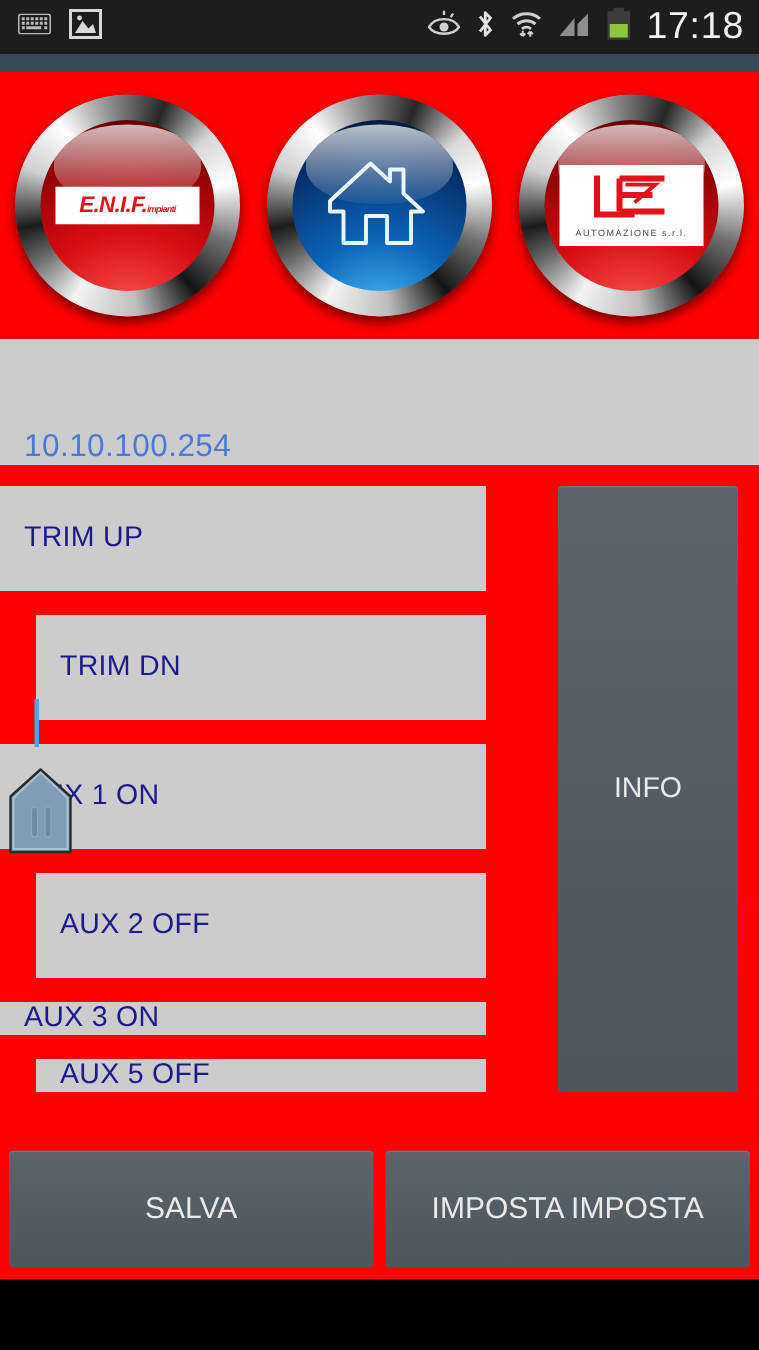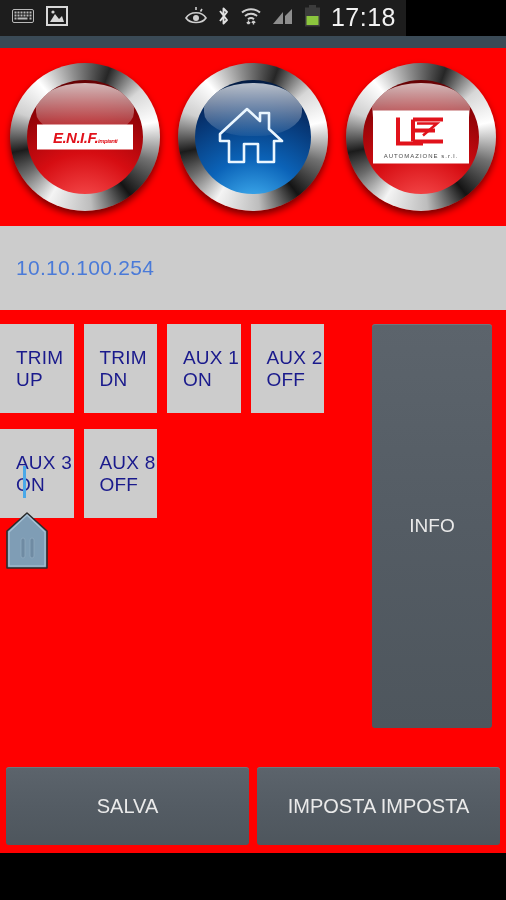--- a/index.html
+++ b/index.html
@@ -6,21 +6,21 @@
   html, body {
     width:506px; height:900px;
     background:#000;
     font-family:"Liberation Sans", sans-serif;
     overflow:hidden;
   }
   #screen { position:relative; width:506px; height:900px; background:#000; }
 
   
   .statusbar {
-    position:absolute; left:0; top:0; width:406px; height:36px;
+    position:absolute; left:0; top:0; width:506px; height:36px;
     background:#1d1d1d;
     display:flex; 
   }
   .sb-left { display:flex; align-items:center; gap:12px; padding-left:12px; }
   .sb-right { display:flex; align-items:center; gap:10px; margin-left:auto; padding-right:10px; }
   .sb-ico { display:block; }
   .sb-clock {
     color:#f2f2f2; font-size:25px; letter-spacing:0.5px;
     font-family:"Liberation Sans", sans-serif; line-height:1; padding-bottom:2px;
   }
@@ -79,36 +79,36 @@
   .lc-mark { display:block; margin:0 auto; }
   .lc-sub {
     color:#4a4a4a; font-size:6px; letter-spacing:1px; margin-top:2px; white-space:nowrap;
   }
   .house-wrap { position:absolute; left:0; top:0; width:100%; height:100%;
     display:flex; align-items:center; justify-content:center; }
 
   
   .ipfield {
     position:relative; width:506px; height:84px; background:#cccccc;
-    display:flex; align-items:center;
+    display:flex; align-items:flex-end;
   }
   .ipfield .ipval {
     color:#4a7ad8; font-size:21px; padding-left:16px; letter-spacing:.3px;
   }
 
   
   .controls { position:relative; padding:14px 0 0 0; height:430px; }
   .grid {
     position:absolute; left:0; top:14px; width:330px; height:404px;
-    display:grid; grid-template-columns:1fr 1fr 1fr 1fr; grid-template-rows:repeat(4,1fr);
+    display:grid; grid-template-columns:1fr; grid-template-rows:repeat(4,1fr);
     gap:16px 10px; padding:0 6px 0 0;
   }
   .gbtn {
     background:#cccccc; display:flex; align-items:center;
-    padding-left:16px; color:#1a1a8c; font-size:19px; letter-spacing:.2px;
+    padding-left:16px; color:#1a1a8c; font-size:19px; letter-spacing:.2px;margin-left:24px;
   }
   .gbtn:nth-child(odd){ margin-left:0; }
   .infobtn {
     position:absolute; right:14px; top:14px; width:120px; height:404px;
     background:linear-gradient(to bottom,#5c646c 0%,#545c64 50%,#4e565d 100%);
     border-radius:3px; color:#eaeaea; font-size:19px;
     display:flex; align-items:center; justify-content:center;
     box-shadow:inset 0 1px 0 rgba(255,255,255,.12);
   }
 
@@ -264,21 +264,21 @@
     </div>
 
     <div class="controls">
 
       <div class="grid">
         <div class="gbtn">TRIM UP</div>
         <div class="gbtn">TRIM DN</div>
         <div class="gbtn">AUX 1 ON</div>
         <div class="gbtn">AUX 2 OFF</div>
         <div class="gbtn">AUX 3 ON</div>
-        <div class="gbtn">AUX 8 OFF</div>
+        <div class="gbtn">AUX 5 OFF</div>
       </div>
 
       <div class="infobtn">INFO</div>
     </div>
 
     <div class="bottombar">
       <div class="bbtn">SALVA</div>
       <div class="bbtn">IMPOSTA IMPOSTA</div>
     </div>
 

